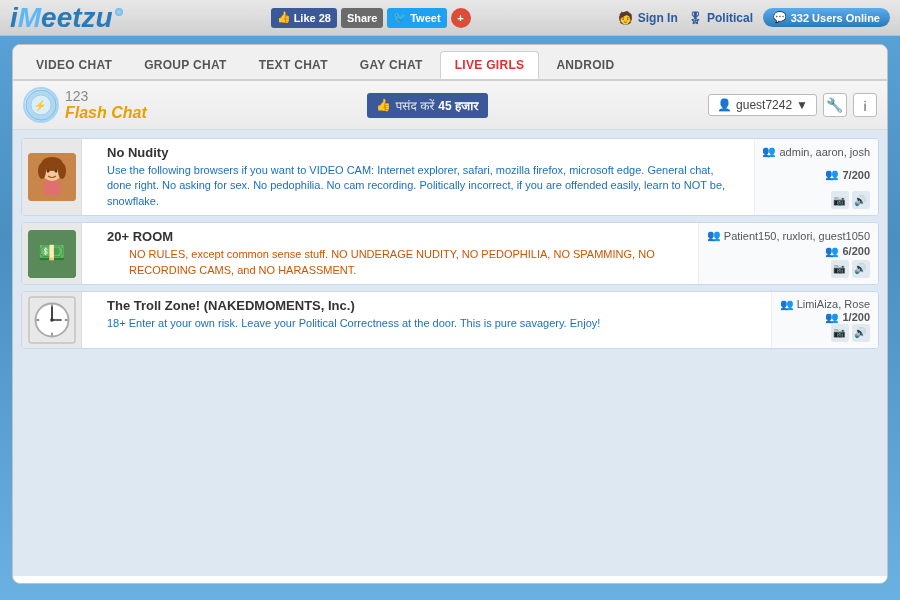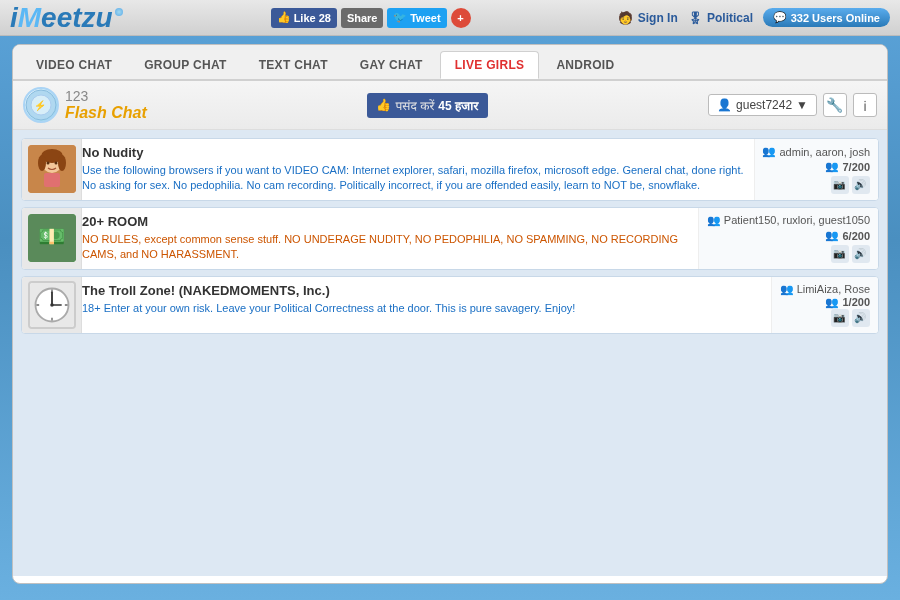--- a/index.html
+++ b/index.html
@@ -233,34 +233,34 @@
       width: 60px;
       min-width: 60px;
       background: #e8e8e8;
       display: flex;
       align-items: center;
       justify-content: center;
       border-right: 1px solid #ddd;
     }
     .room-info {
       flex: 1;
-      padding: 6px 0;
+      padding: 6px 25px;
     }
     .room-name {
       font-size: 13px;
       font-weight: bold;
       color: #333;
       margin-bottom: 3px;
     }
     .room-desc {
       font-size: 11px;
       color: #1a6fc4;
       line-height: 1.4;
     }
-    .room-desc.orange { color: #cc5500; }
+    .room-desc.orange { color: #cc5500; margin-left: 22px; }
     .room-desc.teal { color: #1a6fc4; }
 
     .room-right {
       min-width: 100px;
       padding: 6px 8px;
       display: flex;
       flex-direction: column;
       align-items: flex-end;
       justify-content: space-between;
       border-left: 1px solid #eee;

